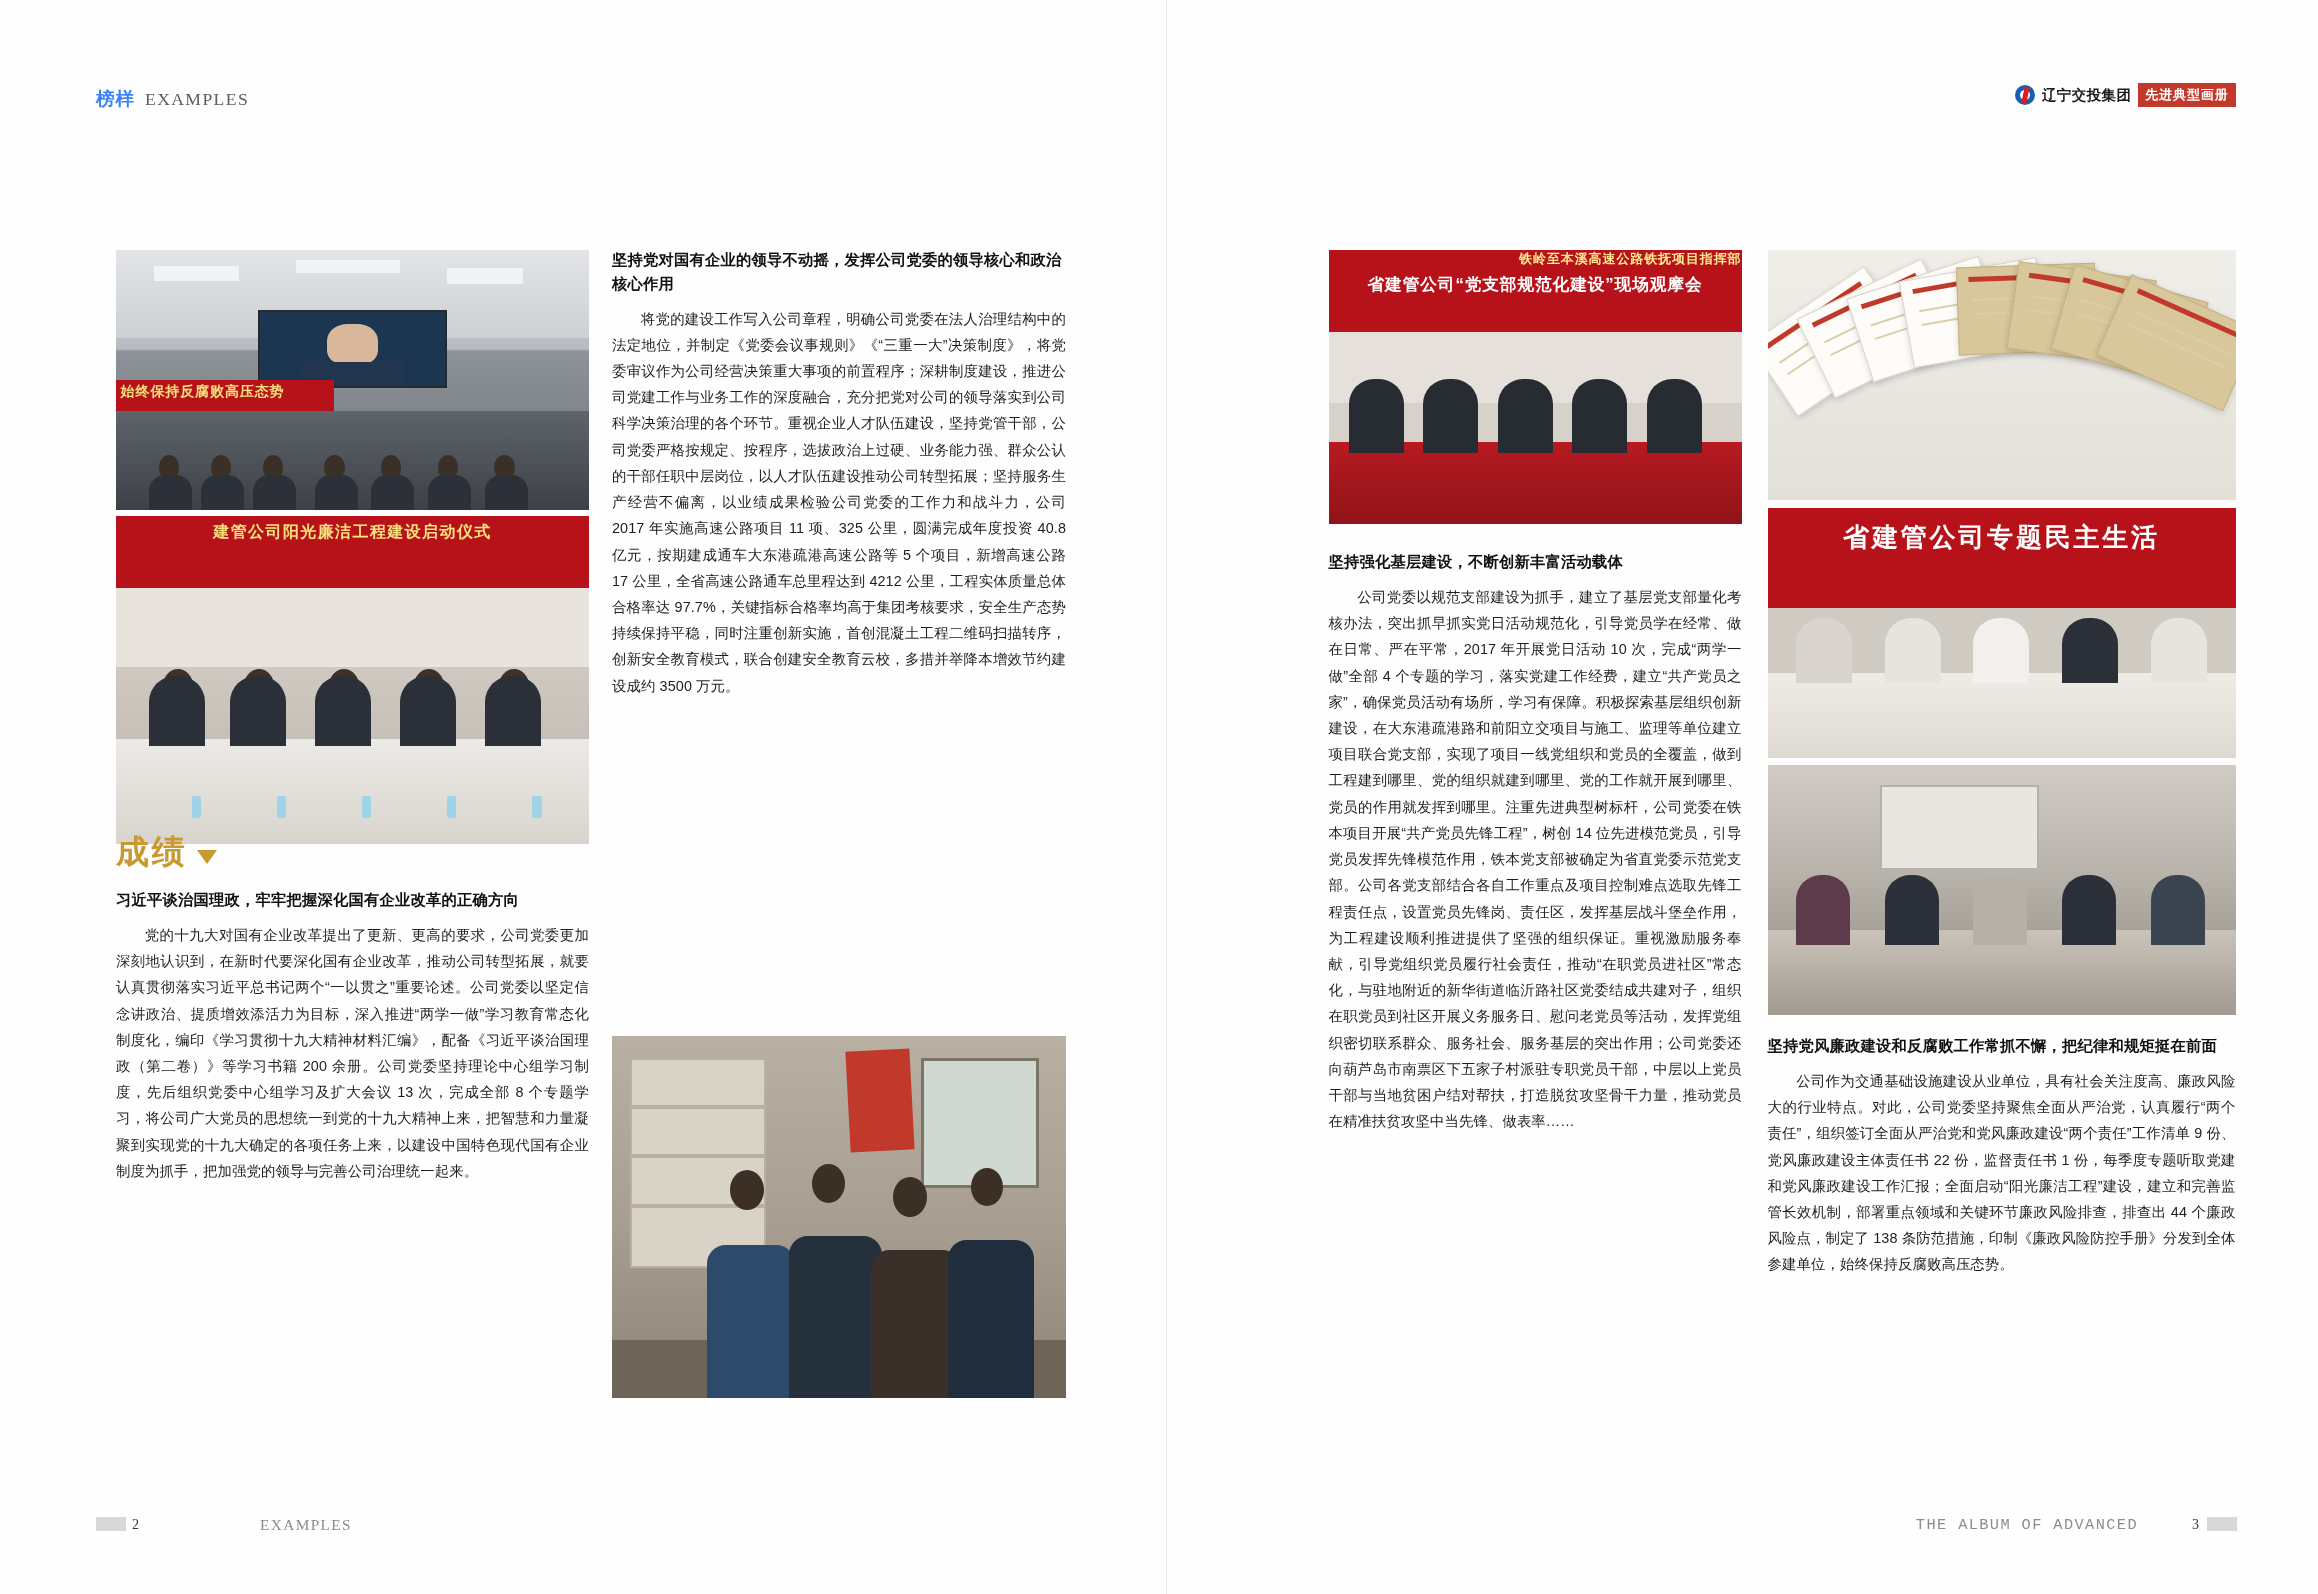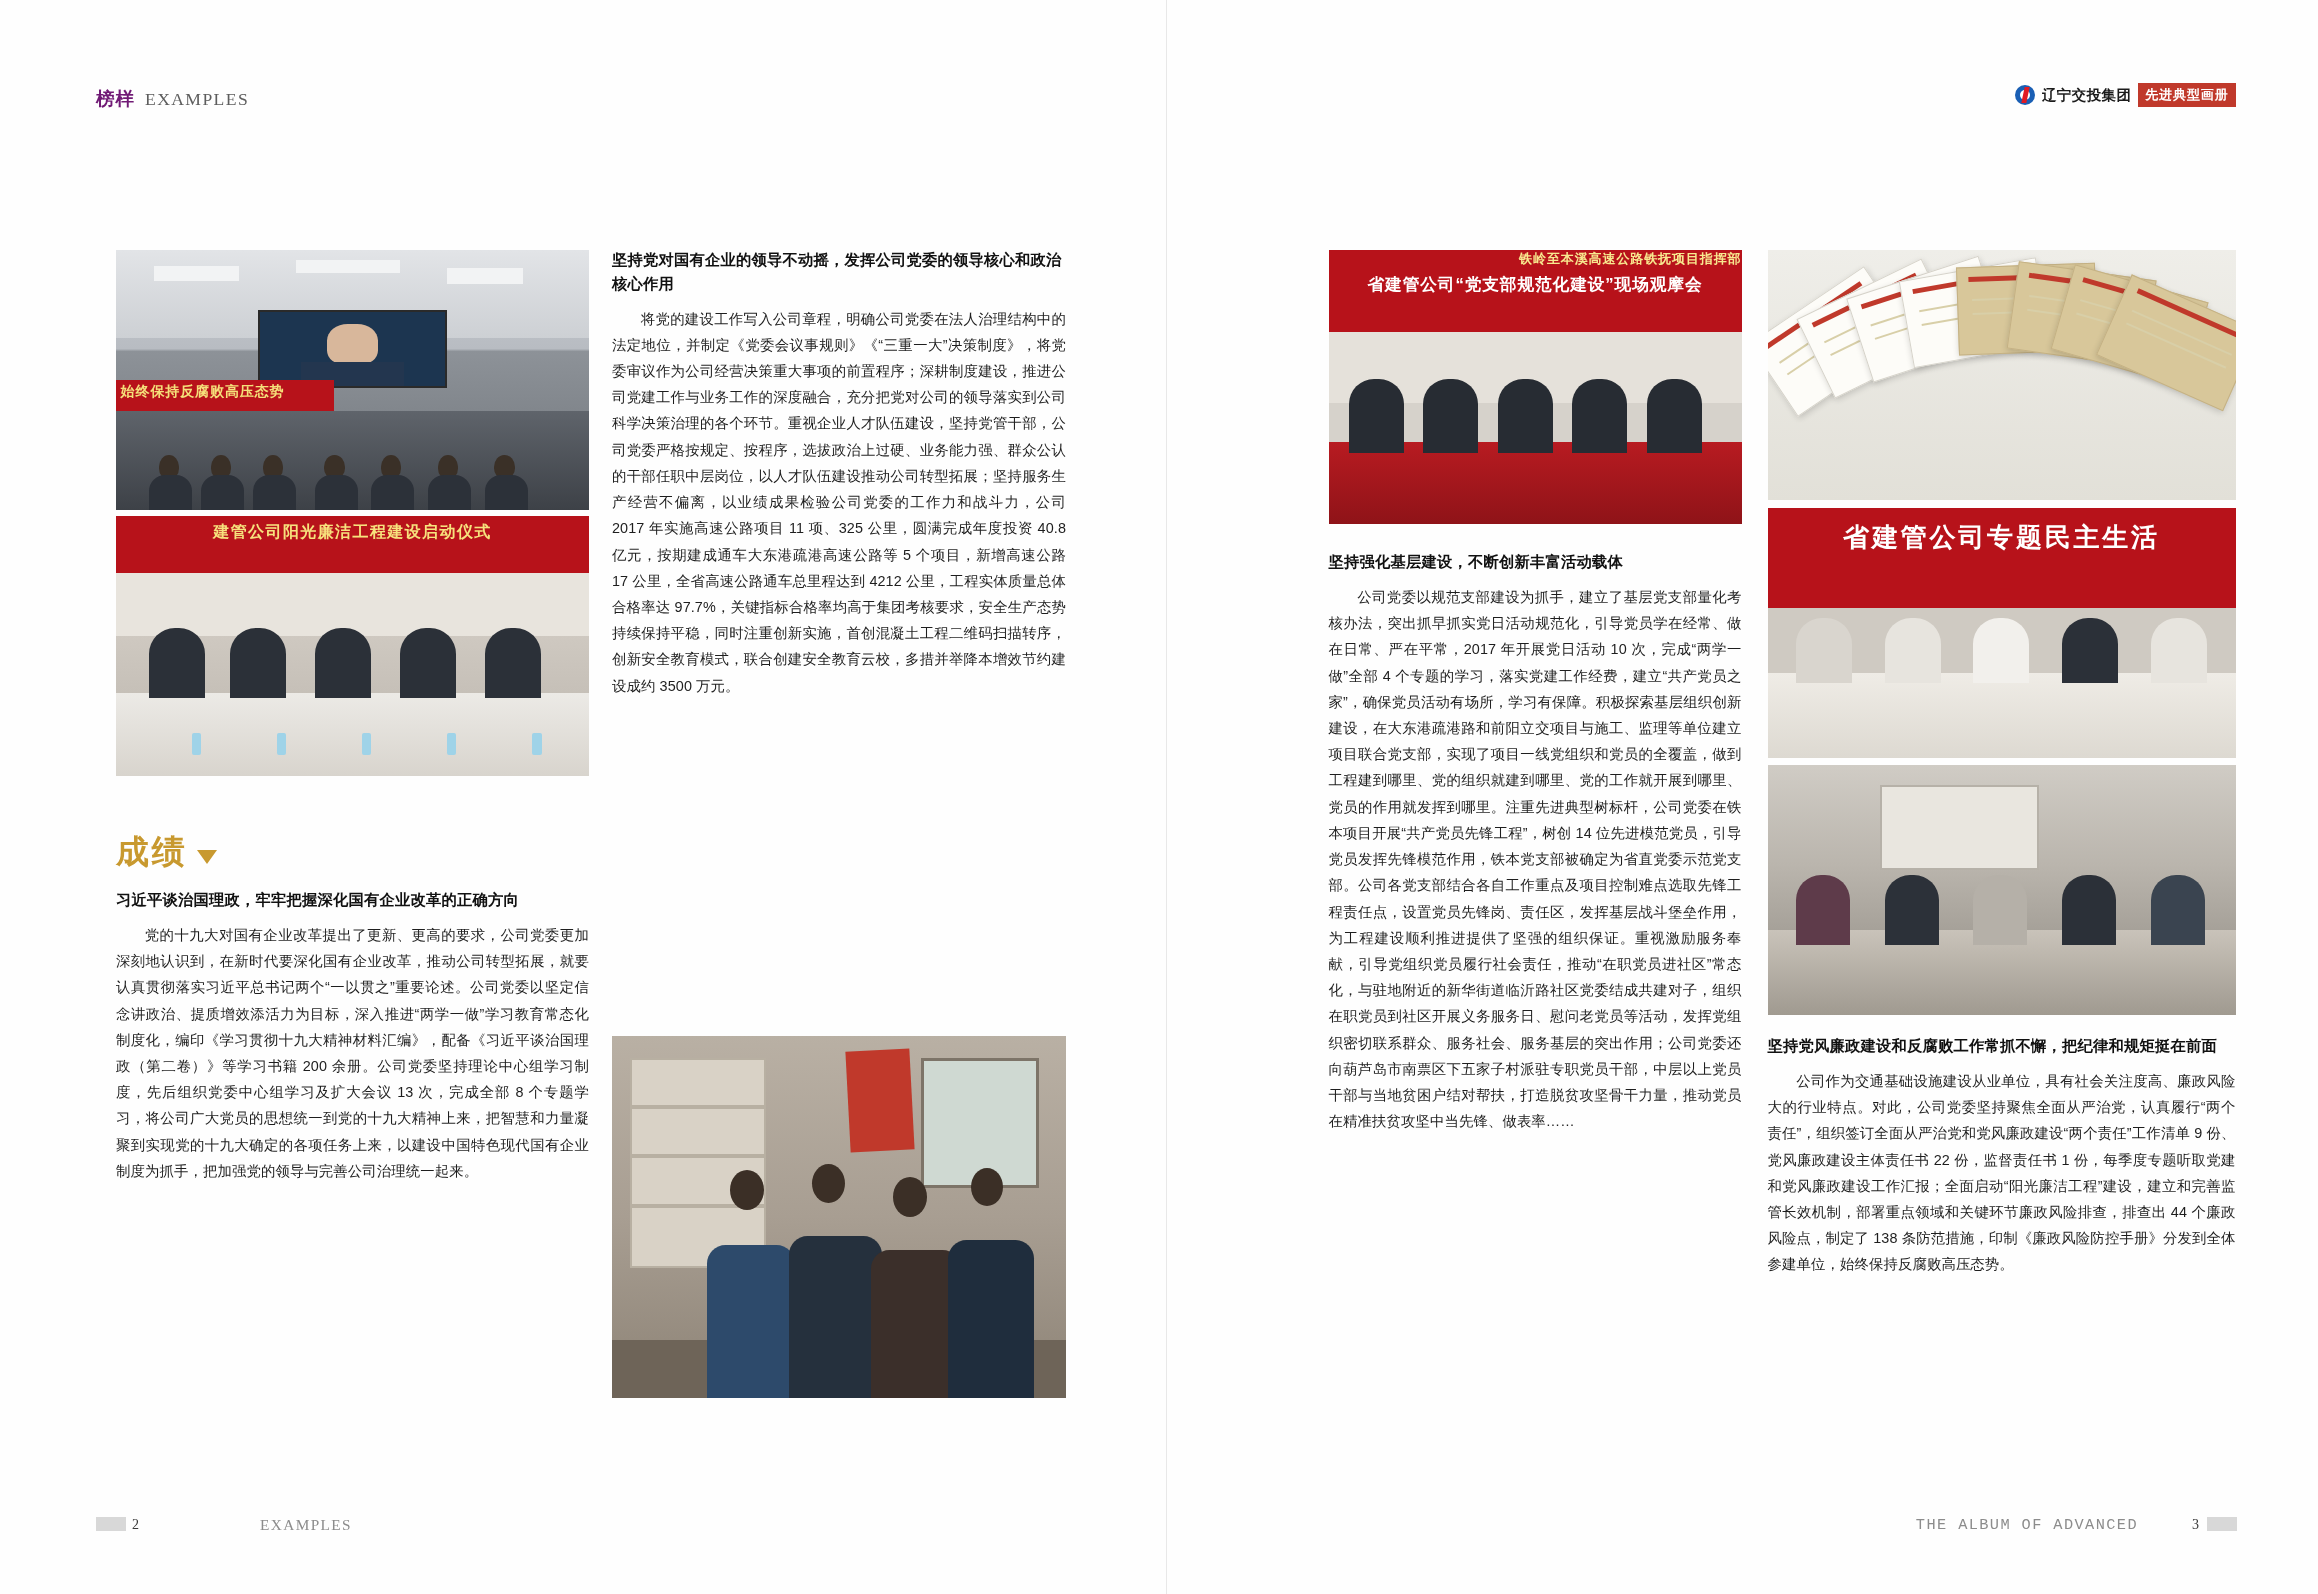--- a/index.html
+++ b/index.html
@@ -29,21 +29,21 @@
 
   
   .hdr-left {
     position: absolute;
     left: 96px; top: 86px;
     display: flex; align-items: baseline; gap: 10.2px;
   }
   .hdr-bang {
     font-family: "DejaVu Sans", sans-serif;
     font-size: 18.5px; font-weight: bold;
-    color: #701a75;
+    color: #3b82f6;
     letter-spacing: 0.9px;
   }
   .hdr-examples {
     font-size: 17.6px; letter-spacing: 1.4px;
     color: #5d5d5d;
     font-family: "Liberation Serif", serif;
   }
   .hdr-right {
     position: absolute;
     right: 97px; top: 83px;
@@ -301,21 +301,21 @@
       <div class="head" style="left:44%;"></div>
         <div class="body" style="left:42%;"></div>
       <div class="head" style="left:56%;"></div>
         <div class="body" style="left:54%;"></div>
       <div class="head" style="left:68%;"></div>
         <div class="body" style="left:66%;"></div>
       <div class="head" style="left:80%;"></div>
         <div class="body" style="left:78%;"></div>
     </div>
 
-    <div class="photo p2" style="left:116px; top:516px; width:473px; height:260px;">
+    <div class="photo p2" style="left:116px; top:516px; width:473px; height:328px;">
       <div class="redband">
         <div class="txt">建管公司阳光廉洁工程建设启动仪式</div>
       </div>
       <div class="wall"></div>
       <div class="deskfront"></div>
       <div class="seathead" style="left:10%;"></div>
         <div class="seat" style="left:7%;"></div>
       <div class="seathead" style="left:27%;"></div>
         <div class="seat" style="left:24%;"></div>
       <div class="seathead" style="left:45%;"></div>

